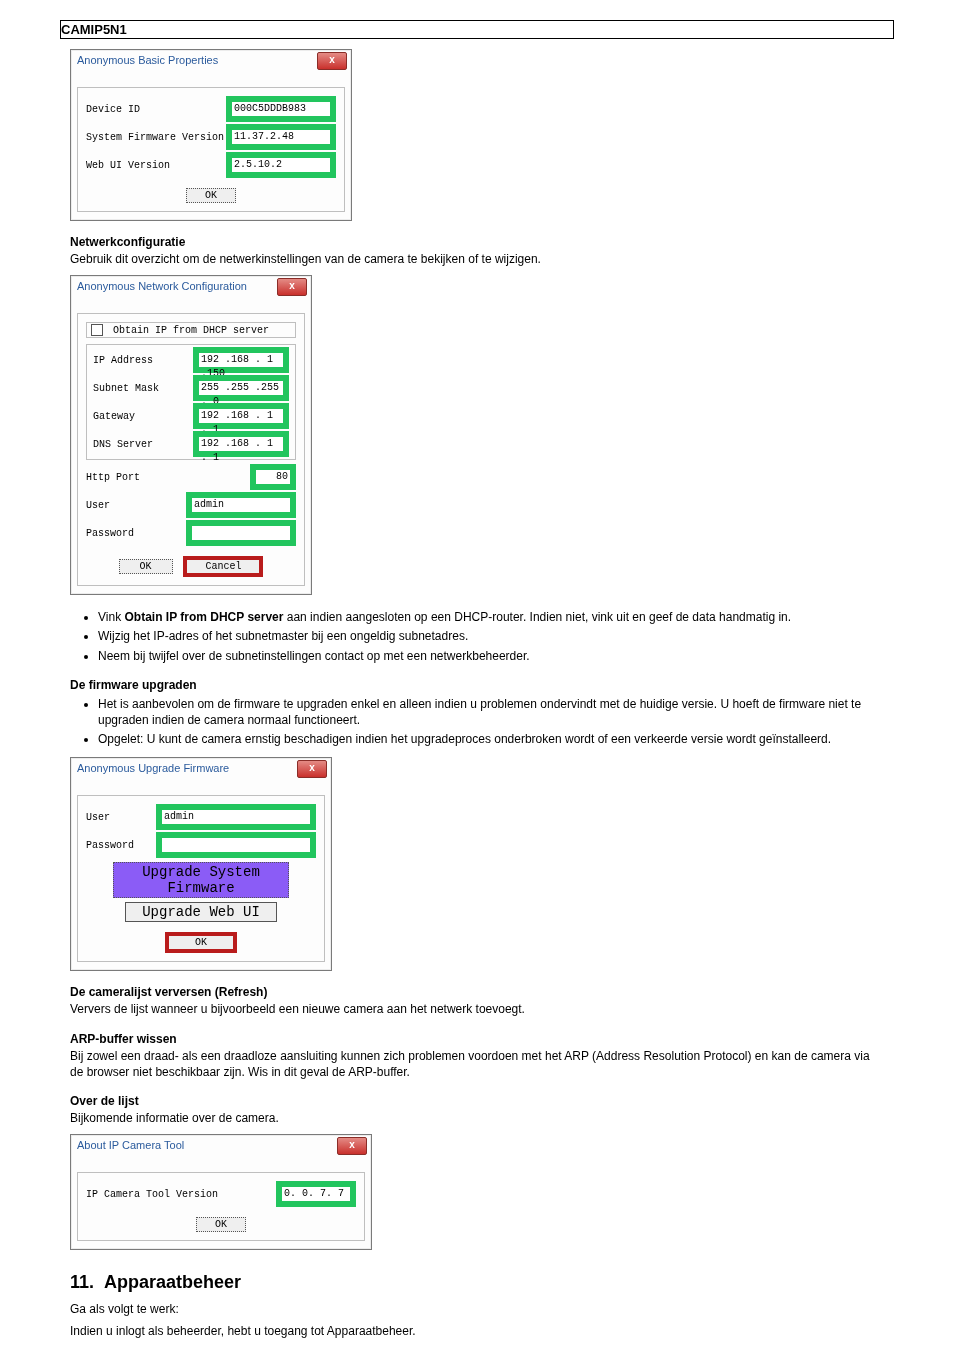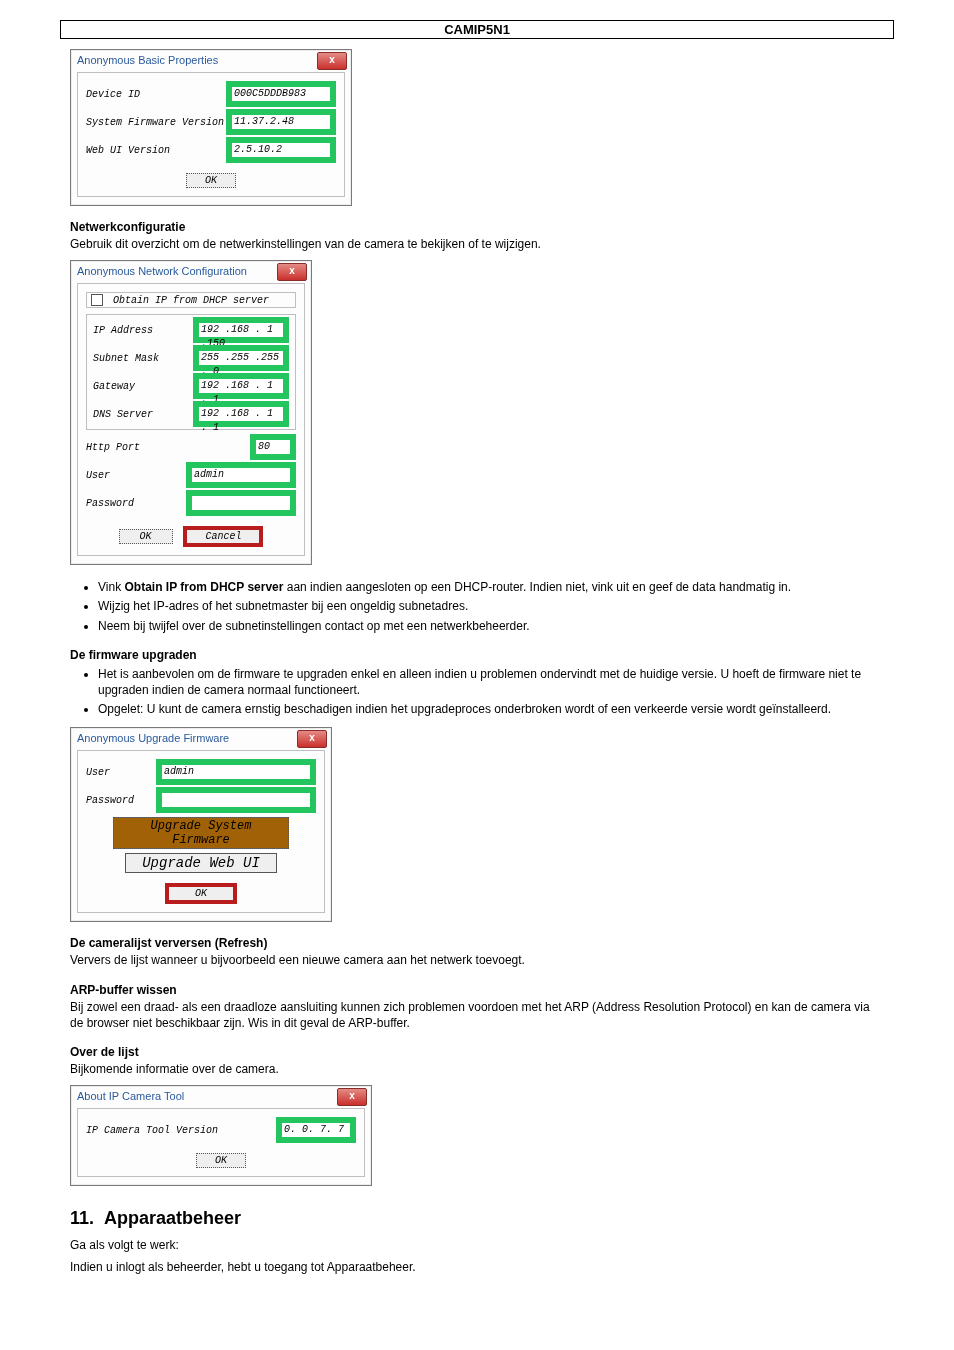--- a/index.html
+++ b/index.html
@@ -12,21 +12,21 @@
   }
   .page {
     width: 954px;
     margin: 0 auto;
     padding: 0 0 20px 0;
     box-sizing: border-box;
   }
   .header-bar {
     margin: 20px 60px 0 60px;
     border: 1px solid #000;
-    text-align: center;
+    text-align: left;
     font-weight: bold;
     font-size: 13px;
     padding: 1px 0;
   }
   .content {
     margin: 10px 70px 0 70px;
   }
   .win7-dialog {
     border: 1px solid #7a7a7a;
     background: #fdfdfd;
@@ -54,23 +54,22 @@
     border: 1px solid #8a2d28;
     border-radius: 2px;
     color: #fff;
     font-weight: bold;
     font-size: 10px;
     text-align: center;
     line-height: 14px;
   }
   .inner-frame {
     border: 1px solid #bfbfbf;
-    margin: 0 6px 8px 6px;
+    margin: 15px 6px 8px 6px;
     padding: 6px 8px 8px 8px;
-    font-style: italic;
   }
   .dlg-row {
     display: flex;
     align-items: center;
     margin: 2px 0;
     font-family: "Courier New", monospace;
     font-size: 10px;
   }
   .dlg-label {
     width: 140px;
@@ -114,23 +113,23 @@
     font-family: "Courier New", monospace;
     font-size: 14px;
     padding: 1px 0;
     margin: 4px auto;
     width: 150px;
     text-align: center;
     display: block;
   }
   .btn-long-dotted {
     border: 1px dotted #555;
-    background: #a16207;
-    font-family: "Courier New", monospace;
-    font-size: 12px;
+    background: #8b5cf6;
+    font-family: "Courier New", monospace;
+    font-size: 14px;
     padding: 1px 12px;
     margin: 4px auto;
     width: 150px;
     text-align: center;
     display: block;
   }
   .btn-row {
     text-align: center;
     margin-top: 6px;
   }
@@ -249,21 +248,21 @@
             <span class="dlg-field">192 .168 .  1  .  1</span>
           </div>
           <div class="dlg-row">
             <span class="dlg-label-s">DNS Server</span>
             <span class="dlg-field">192 .168 .  1  .  1</span>
           </div>
         </div>
         <div class="dlg-row">
           <span class="dlg-label-s">Http Port</span>
           <span style="flex:1"></span>
-          <span class="dlg-field" style="flex:none;width:30px;text-align:left;">80</span>
+          <span class="dlg-field" style="flex:none;width:30px;text-align:right;">80</span>
         </div>
         <div class="dlg-row">
           <span class="dlg-label-s">User</span>
           <span class="dlg-field">admin</span>
         </div>
         <div class="dlg-row">
           <span class="dlg-label-s">Password</span>
           <span class="dlg-field"></span>
         </div>
         <div class="btn-row">

